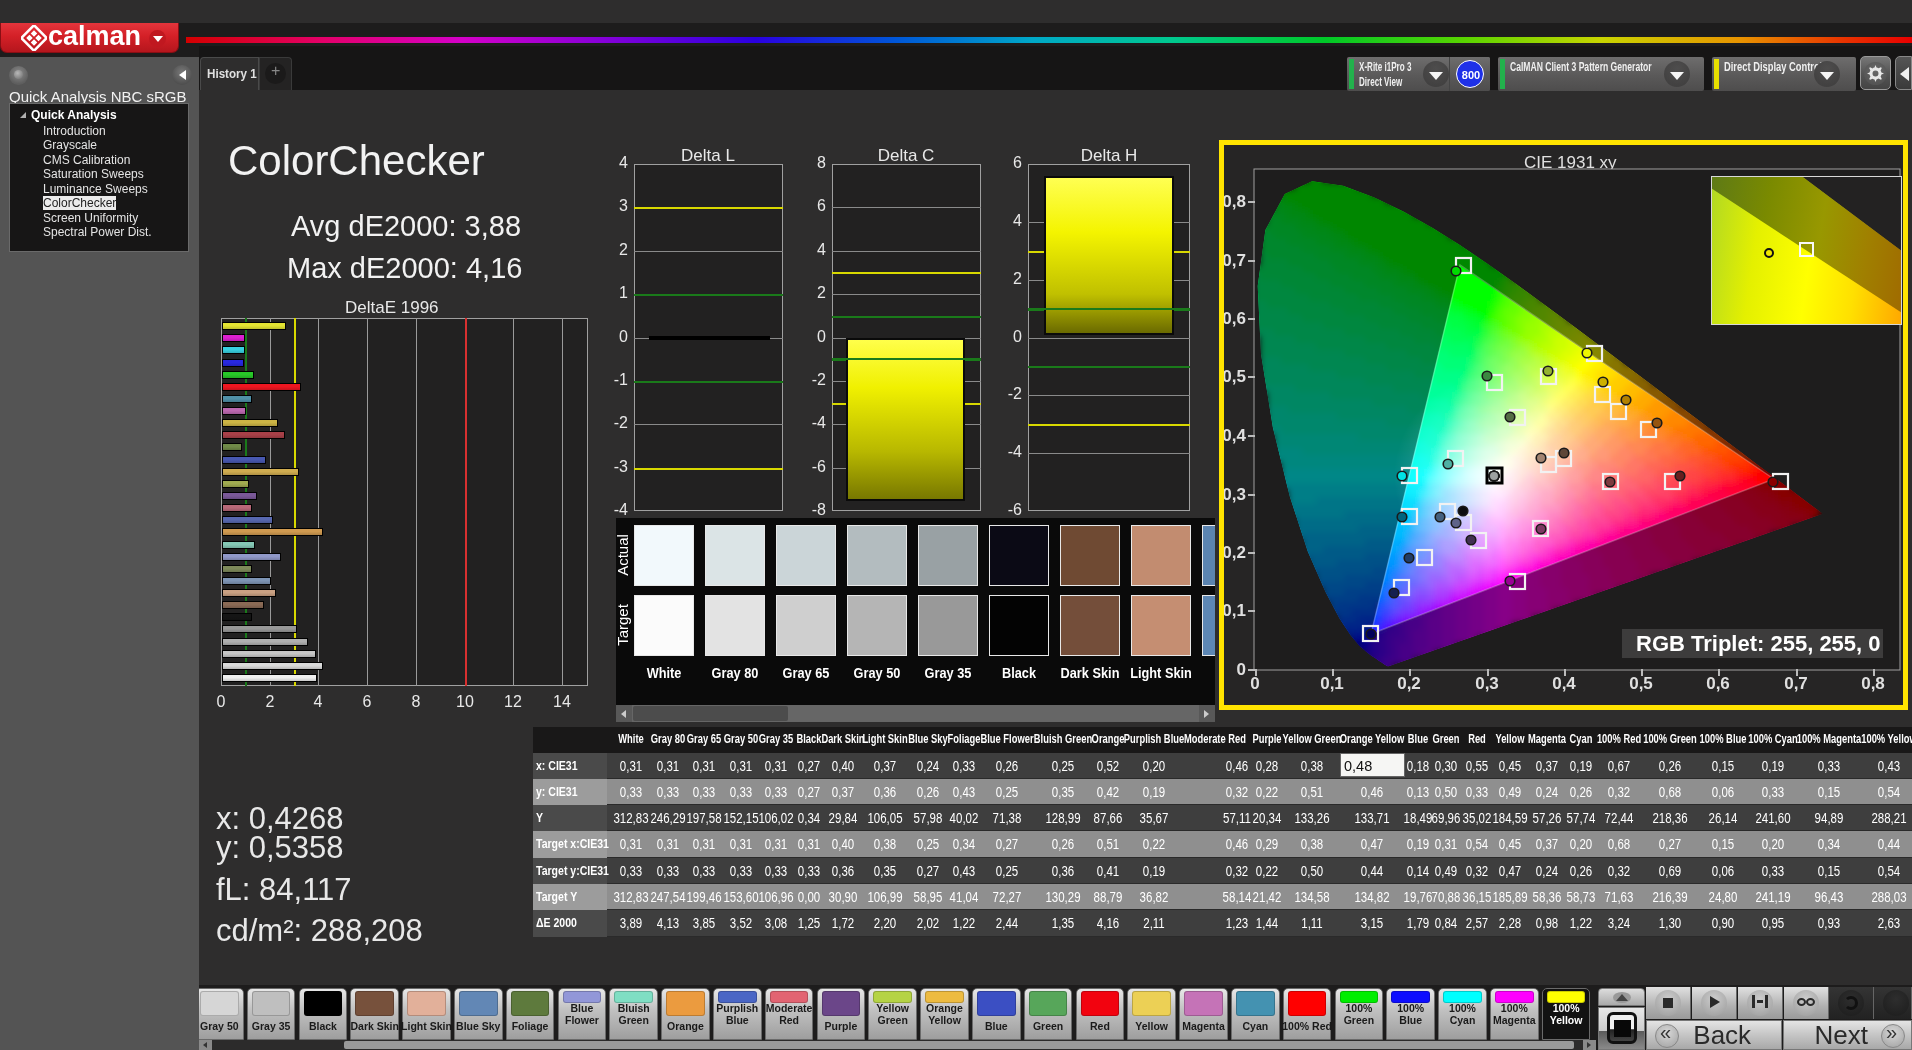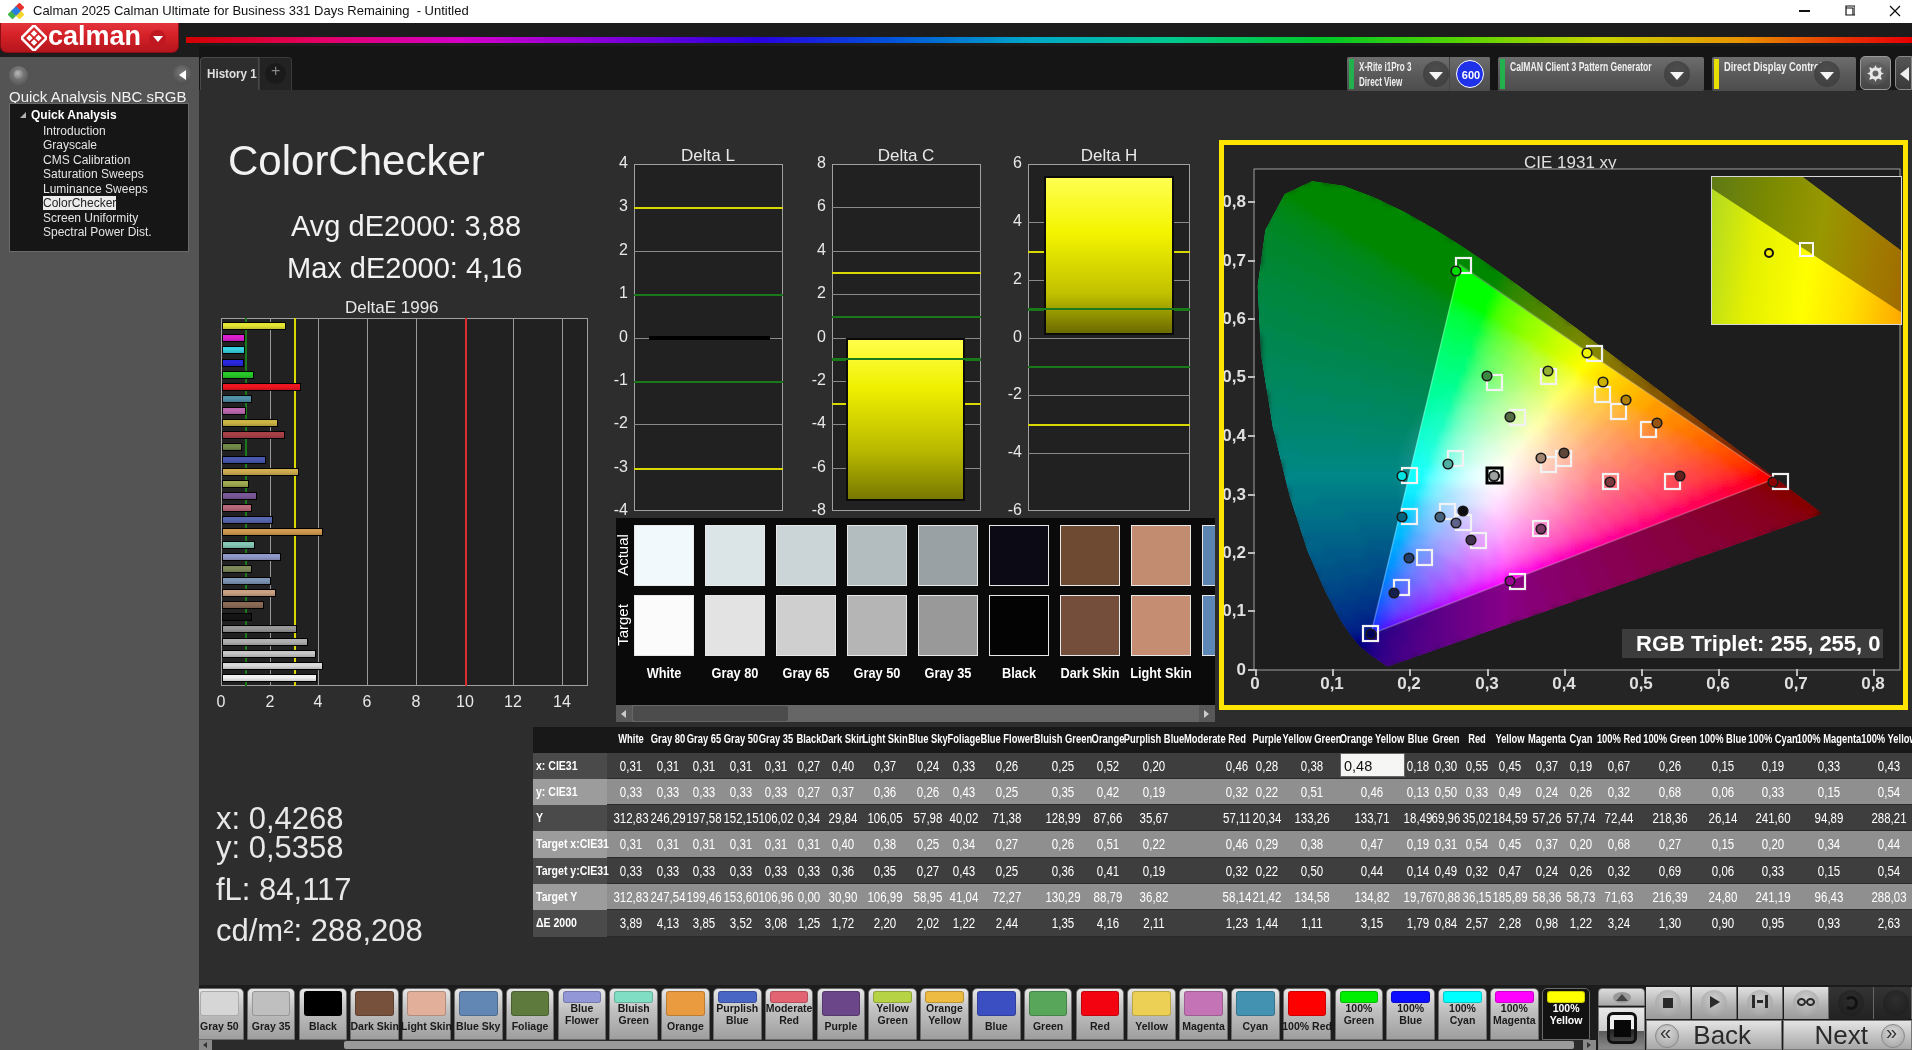--- a/index.html
+++ b/index.html
@@ -1,36 +1,20 @@
 <!DOCTYPE html>
 <html><head><meta charset="utf-8"><style>
 *{margin:0;padding:0;box-sizing:border-box;}
 html,body{width:1912px;height:1050px;overflow:hidden;background:#2e2d2d;
 font-family:"Liberation Sans",sans-serif;}
 .abs{position:absolute;}
 .lbl{position:absolute;color:#e8e8e8;}
 </style></head><body>
 <div class="abs" style="left:0;top:0;width:1912px;height:1050px;background:#2e2d2d;">
 
-<div class="abs" style="left:0;top:0;width:1912px;height:23px;background:#fff;">
-<svg class="abs" style="left:8px;top:3px;" width="18" height="18" viewBox="0 0 18 18">
-<rect x="8" y="1" width="7" height="7" transform="rotate(45 11.5 4.5)" fill="#e8302a" rx="1"></rect>
-<rect x="1" y="8" width="7" height="7" transform="rotate(45 4.5 11.5)" fill="#3db54a" rx="1"></rect>
-<rect x="8" y="8" width="7" height="7" transform="rotate(45 11.5 11.5)" fill="#f4d52a" rx="1"></rect>
-<rect x="4.5" y="4.5" width="7" height="7" transform="rotate(45 8 8)" fill="#2a7de1" rx="1"></rect>
-</svg>
-<div class="abs" style="left:33px;top:3px;font-size:13px;color:#111;">Calman 2025 Calman Ultimate for Business 331 Days Remaining&nbsp; - Untitled</div>
-<div class="abs" style="left:1799px;top:10px;width:11px;height:1.5px;background:#111;"></div>
-<svg class="abs" style="left:1843px;top:5px;" width="12" height="12" viewBox="0 0 12 12">
-        <path d="M3 3 h7 v7 h-7 z M3 3 v-2 h9 v9 h-2" stroke="#111" fill="none" stroke-width="1.2"></path>
-      </svg>
-<svg class="abs" style="left:1889px;top:5px;" width="12" height="12" viewBox="0 0 12 12">
-        <path d="M1 1 L11 11 M11 1 L1 11" stroke="#111" stroke-width="1.3"></path>
-      </svg>
-</div>
 <div class="abs" style="left:0;top:23px;width:1912px;height:34px;background:#1d1c1c;"></div>
 <div class="abs" style="left:186px;top:37px;width:1726px;height:6px;background:linear-gradient(90deg,#d40000 0%,#e4006a 8%,#d400c8 16%,#8800d8 24%,#2a00e0 33%,#0055d8 41%,#00a8c8 49%,#00c890 57%,#00c828 66%,#58d400 74%,#c8d400 82%,#e89400 90%,#e83400 96%,#e80000 100%);"></div>
 <div class="abs" style="left:0;top:23px;width:179px;height:30px;background:linear-gradient(180deg,#e4353c 0%,#d42027 45%,#b5161d 100%);border-radius:0 0 7px 7px;border:1px solid #8a0e14;border-top:none;">
 <svg class="abs" style="left:20px;top:2px;" width="26" height="26" viewBox="0 0 26 26">
 <g transform="rotate(45 13 13)" fill="none" stroke="#fff" stroke-width="2.6">
 <rect x="4" y="4" width="18" height="18"></rect>
 </g>
 <g transform="rotate(45 13 13)" fill="#fff">
 <rect x="7.5" y="7.5" width="4.6" height="4.6"></rect>
           <rect x="13.9" y="7.5" width="4.6" height="4.6"></rect>
@@ -51,21 +35,21 @@
 <div class="abs" style="left:11px;top:4px;font-size:16px;color:#888;">+</div>
     </div>
 <div class="abs" style="left:1347px;top:57px;width:143px;height:34px;background:linear-gradient(180deg,#6e6d6d,#5a5959 55%,#4e4d4d);border-radius:2px;">
 <div class="abs" style="left:2px;top:2px;width:5px;height:30px;background:#22b14c;"></div>
 <div class="abs" style="left:12px;top:2px;font-size:13px;font-weight:bold;color:#f0f0f0;line-height:15px;white-space:nowrap;transform:scaleX(0.62);transform-origin:0 0;">X-Rite i1Pro 3<br>Direct View</div>
 <div class="abs" style="left:76px;top:4px;width:26px;height:26px;border-radius:50%;background:radial-gradient(circle at 50% 30%,#4e4d4d,#3e3d3d);"></div>
 <div class="abs" style="left:82px;top:15px;width:0;height:0;border-left:7px solid transparent;border-right:7px solid transparent;border-top:8px solid #f5f5f5;"></div>
 </div>
 <div class="abs" style="left:1449px;top:57px;width:41px;height:34px;background:linear-gradient(180deg,#6e6d6d,#5a5959 55%,#4e4d4d);border-left:1px solid #444;border-radius:0 2px 2px 0;">
 <div class="abs" style="left:6px;top:3px;width:28px;height:28px;border-radius:50%;background:#1e30e8;border:1.5px solid #fff;"></div>
-<div class="abs" style="left:6px;top:12px;width:30px;text-align:center;font-size:11px;font-weight:bold;color:#fff;">600</div>
+<div class="abs" style="left:6px;top:12px;width:30px;text-align:center;font-size:11px;font-weight:bold;color:#fff;">800</div>
     </div>
 <div class="abs" style="left:1498px;top:57px;width:206px;height:34px;background:linear-gradient(180deg,#6e6d6d,#5a5959 55%,#4e4d4d);border-radius:2px;">
 <div class="abs" style="left:2px;top:2px;width:5px;height:30px;background:#22b14c;"></div>
 <div class="abs" style="left:12px;top:2px;font-size:13px;font-weight:bold;color:#f0f0f0;line-height:15px;white-space:nowrap;transform:scaleX(0.66);transform-origin:0 0;">CalMAN Client 3 Pattern Generator</div>
 <div class="abs" style="left:166px;top:4px;width:26px;height:26px;border-radius:50%;background:radial-gradient(circle at 50% 30%,#4e4d4d,#3e3d3d);"></div>
 <div class="abs" style="left:172px;top:15px;width:0;height:0;border-left:7px solid transparent;border-right:7px solid transparent;border-top:8px solid #f5f5f5;"></div>
 </div>
 <div class="abs" style="left:1712px;top:57px;width:144px;height:34px;background:linear-gradient(180deg,#6e6d6d,#5a5959 55%,#4e4d4d);border-radius:2px;">
 <div class="abs" style="left:2px;top:2px;width:5px;height:30px;background:#e8e000;"></div>
 <div class="abs" style="left:12px;top:2px;font-size:13px;font-weight:bold;color:#f0f0f0;line-height:15px;white-space:nowrap;transform:scaleX(0.72);transform-origin:0 0;">Direct Display Control</div>

